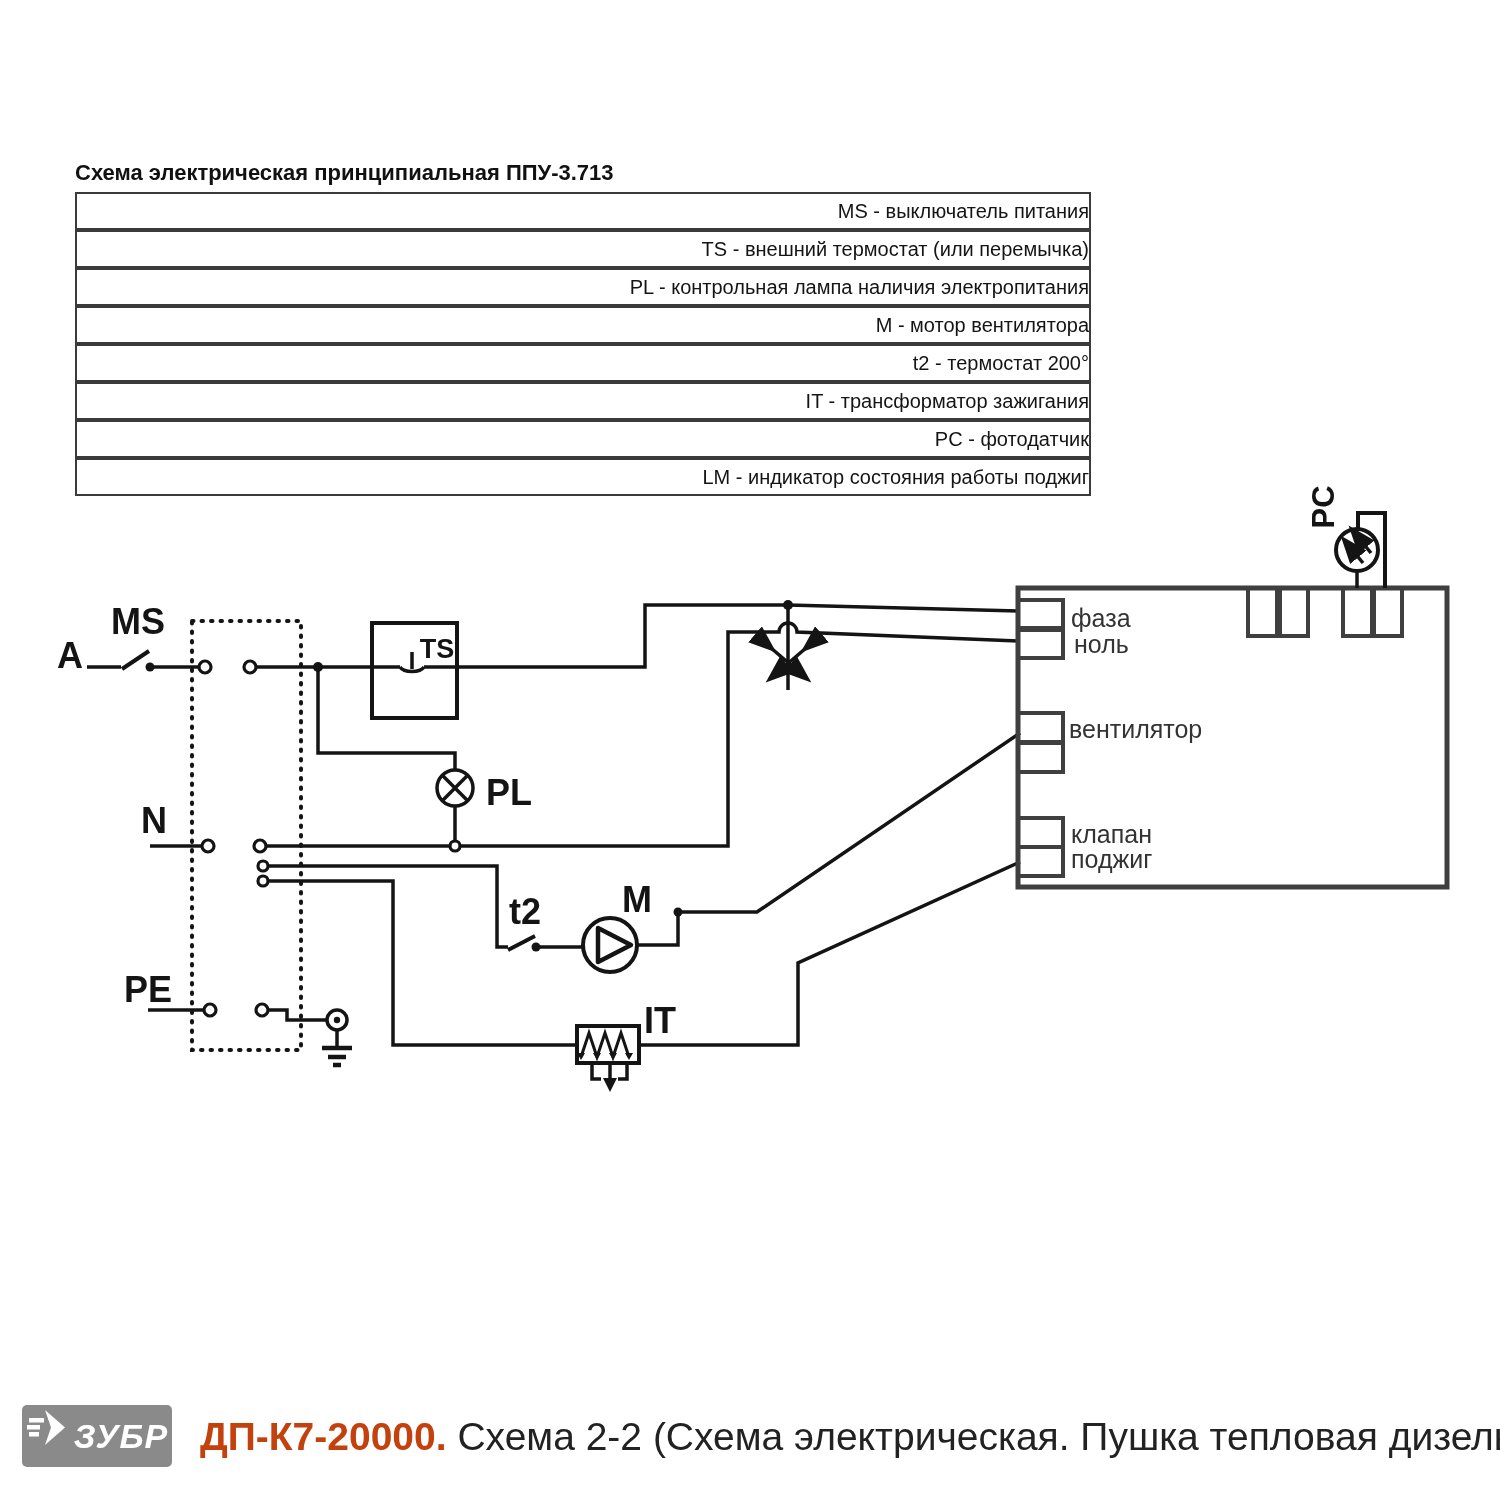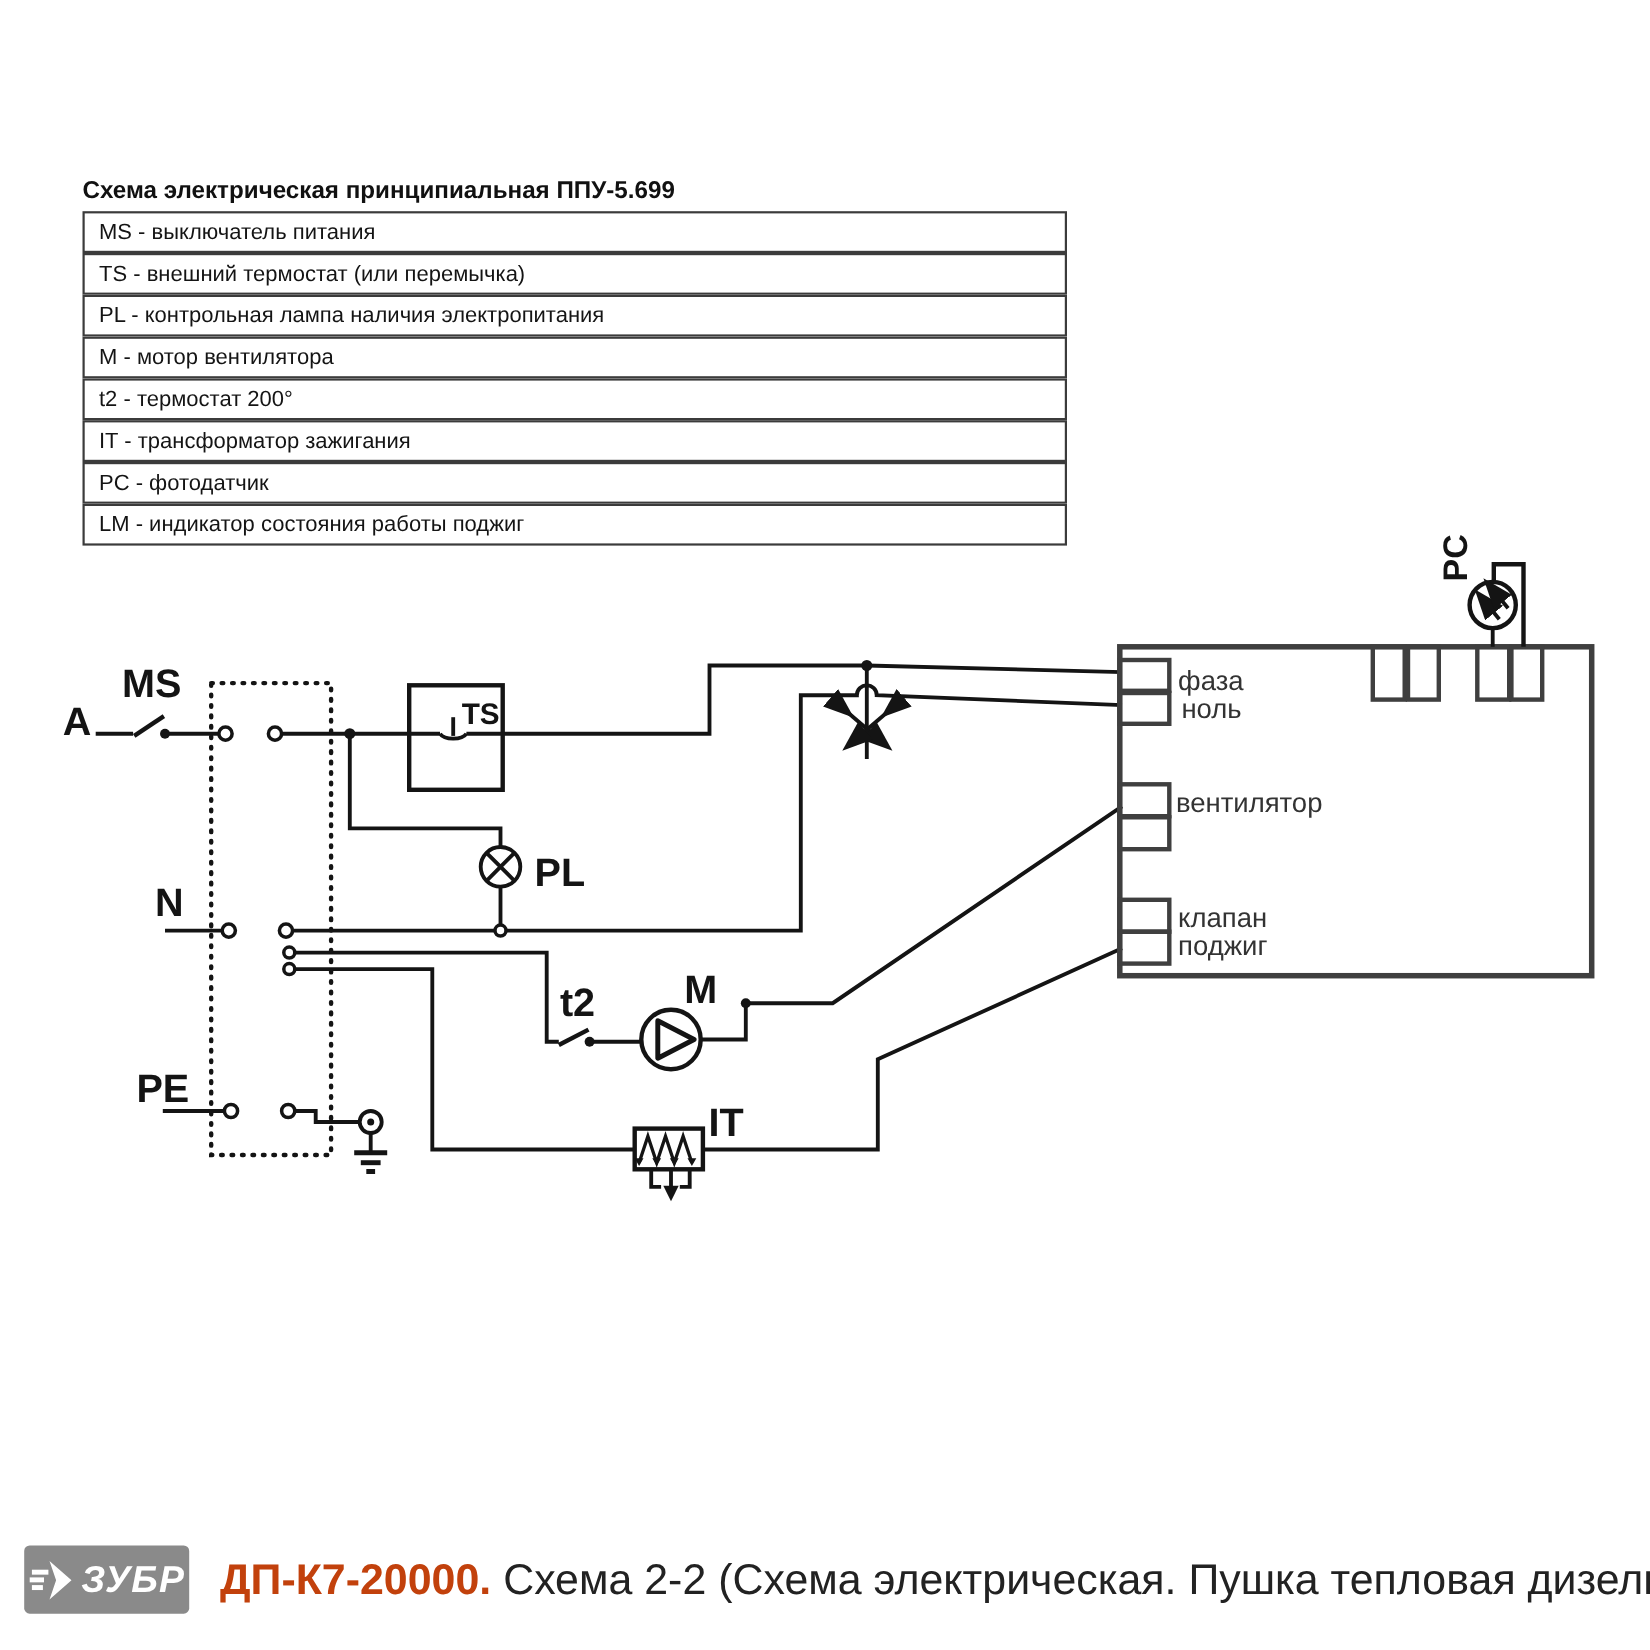--- a/index.html
+++ b/index.html
@@ -5,49 +5,49 @@
   html,body{margin:0;padding:0;}
   body{
     width:1500px;height:1500px;position:relative;background:#ffffff;
     font-family:"Liberation Sans", sans-serif;color:#1a1a1a;overflow:hidden;
   }
   .title{
     position:absolute;left:75px;top:160px;width:900px;
     font-size:22px;font-weight:bold;color:#111;
   }
   .legend{
-    position:absolute;left:75px;top:192px;width:895px;
+    position:absolute;left:75px;top:192px;width:1016px;text-align:right;
   }
   .legend-row{
     box-sizing:border-box;height:38px;border:2px solid #3b3b3b;
     padding:0 0 0 13px;font-size:20px;line-height:34px;color:#141414;
     background:#fff;
   }
   .schematic{position:absolute;left:0;top:0;width:1500px;height:1500px;}
   .footer-logo{
     position:absolute;left:22px;top:1405px;width:150px;height:62px;
-    background:#8a8a8a;border-radius:5px;display:flex;align-items:center;
+    background:#8a8a8a;border-radius:5px;display:flex;
     justify-content:center;gap:4px;
   }
   .footer-logo .brand{
     color:#fff;font-weight:bold;font-style:italic;font-size:34px;
     letter-spacing:1px;line-height:62px;
   }
   .footer-text{
     position:absolute;left:200px;top:1414px;width:1260px;
     font-size:39px;line-height:46px;white-space:nowrap;color:#1b1b1b;
   }
   .footer-text .model{font-weight:bold;color:#c2410c;}
   .footer-text .caption{font-weight:normal;color:#222;}
   svg text{font-family:"Liberation Sans", sans-serif;}
 </style>
 </head>
 <body>
 
-<div class="title">Схема электрическая принципиальная ППУ-5.699</div>
+<div class="title">Схема электрическая принципиальная ППУ-3.713</div>
 
 <div class="legend">
   <div class="legend-row">MS - выключатель питания</div>
   <div class="legend-row">TS - внешний термостат (или перемычка)</div>
   <div class="legend-row">PL - контрольная лампа наличия электропитания</div>
   <div class="legend-row">M - мотор вентилятора</div>
   <div class="legend-row">t2 - термостат 200°</div>
   <div class="legend-row">IT - трансформатор зажигания</div>
   <div class="legend-row">PC - фотодатчик</div>
   <div class="legend-row">LM - индикатор состояния работы поджиг</div>

